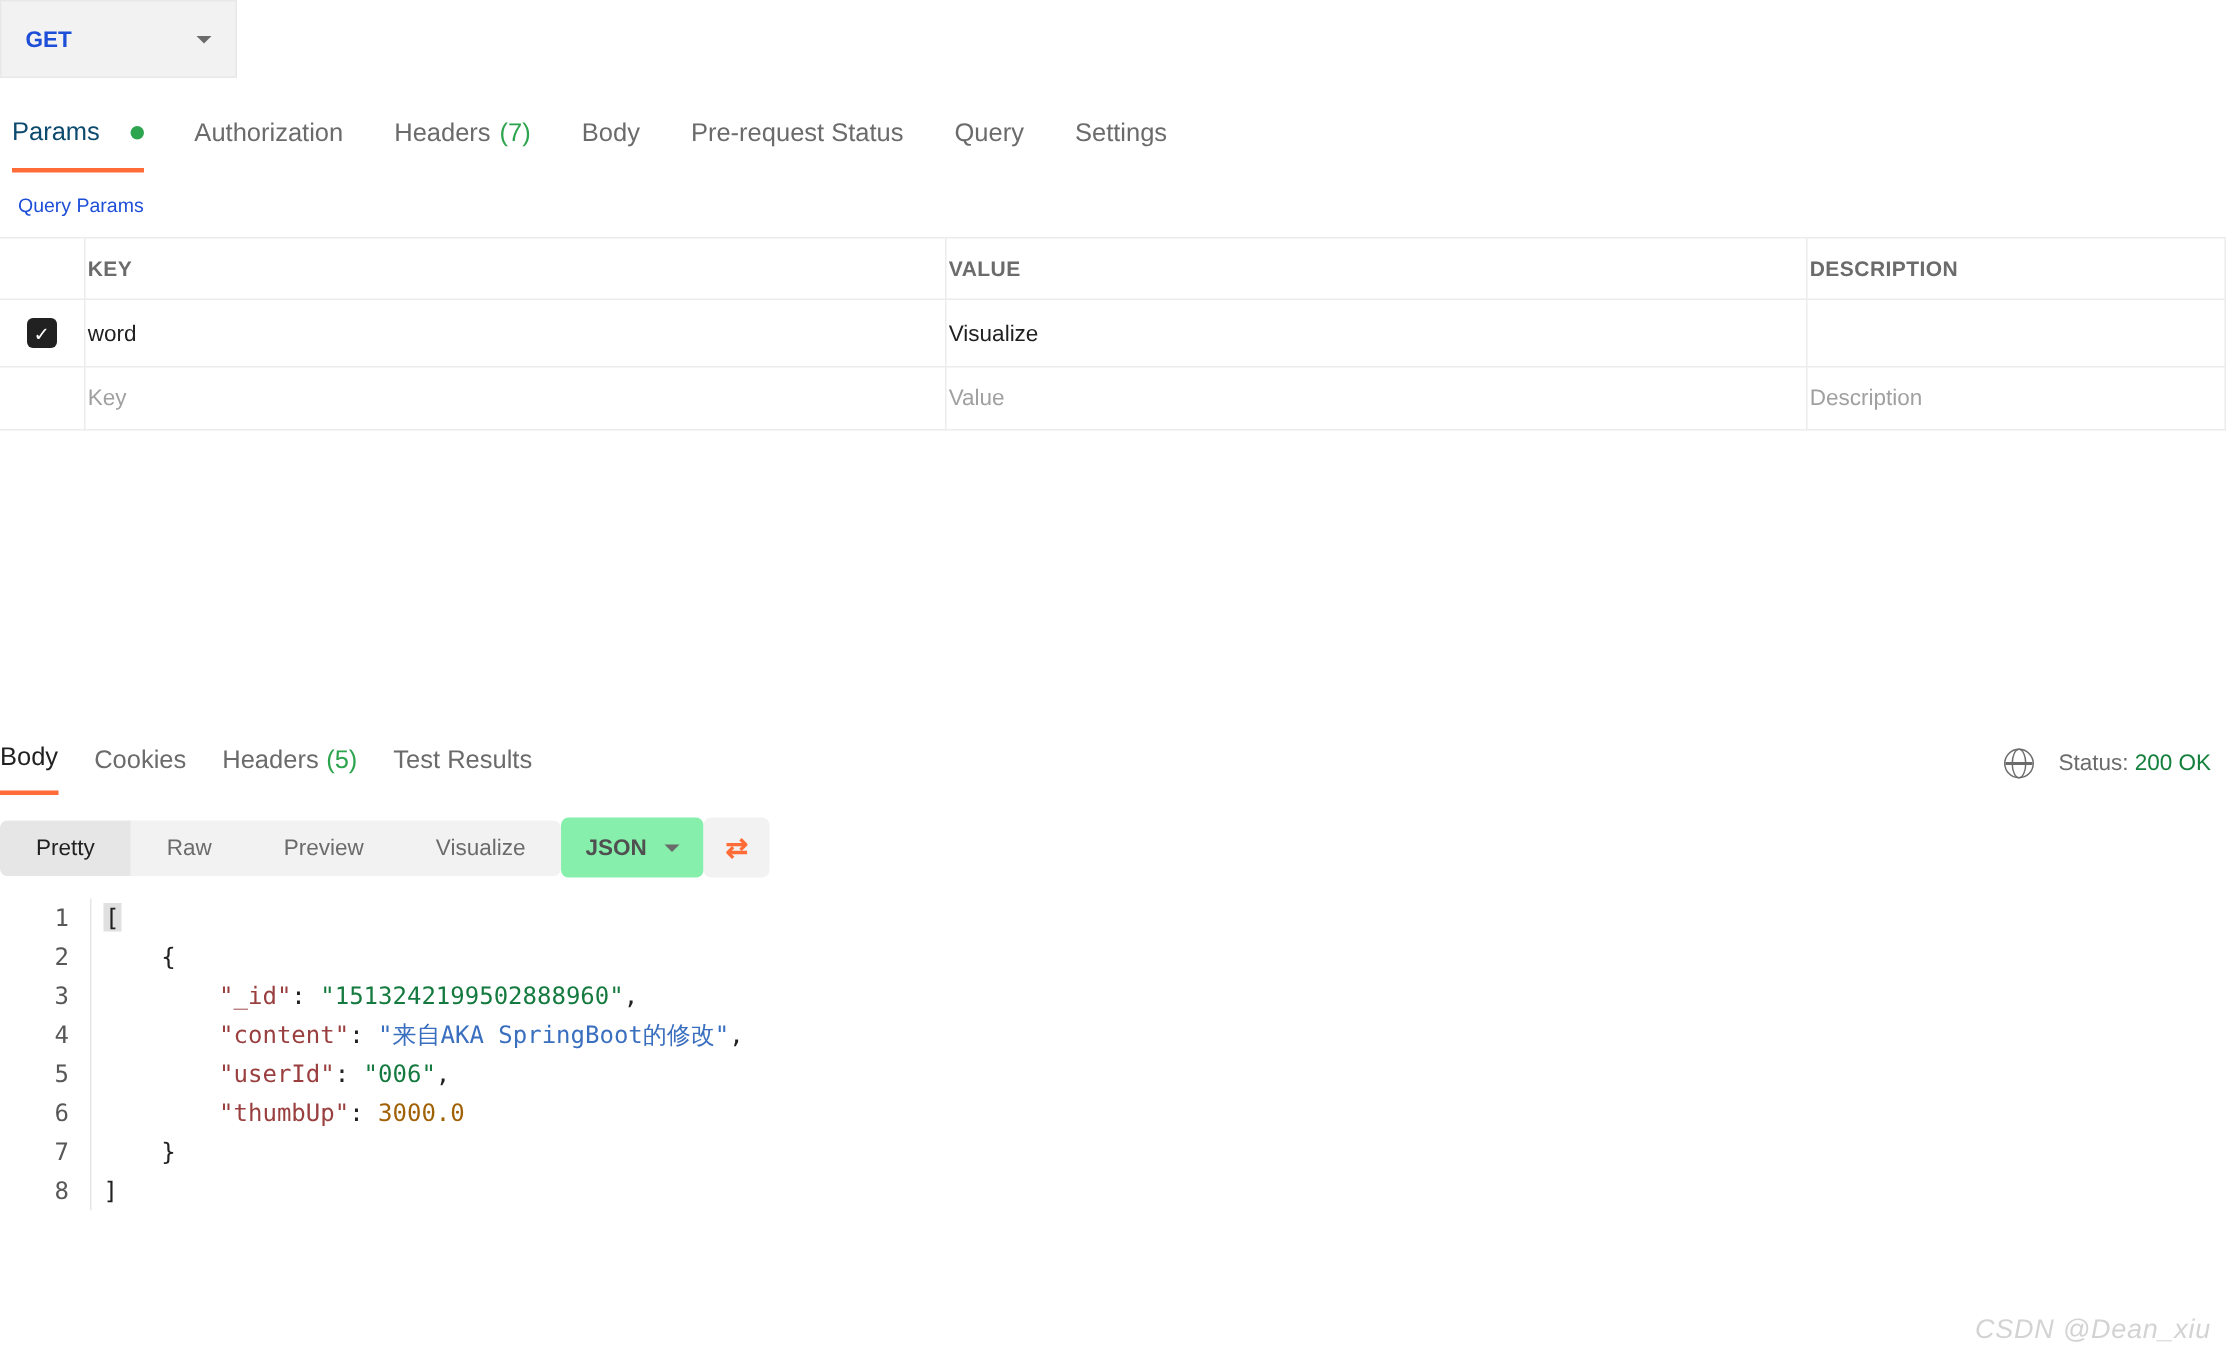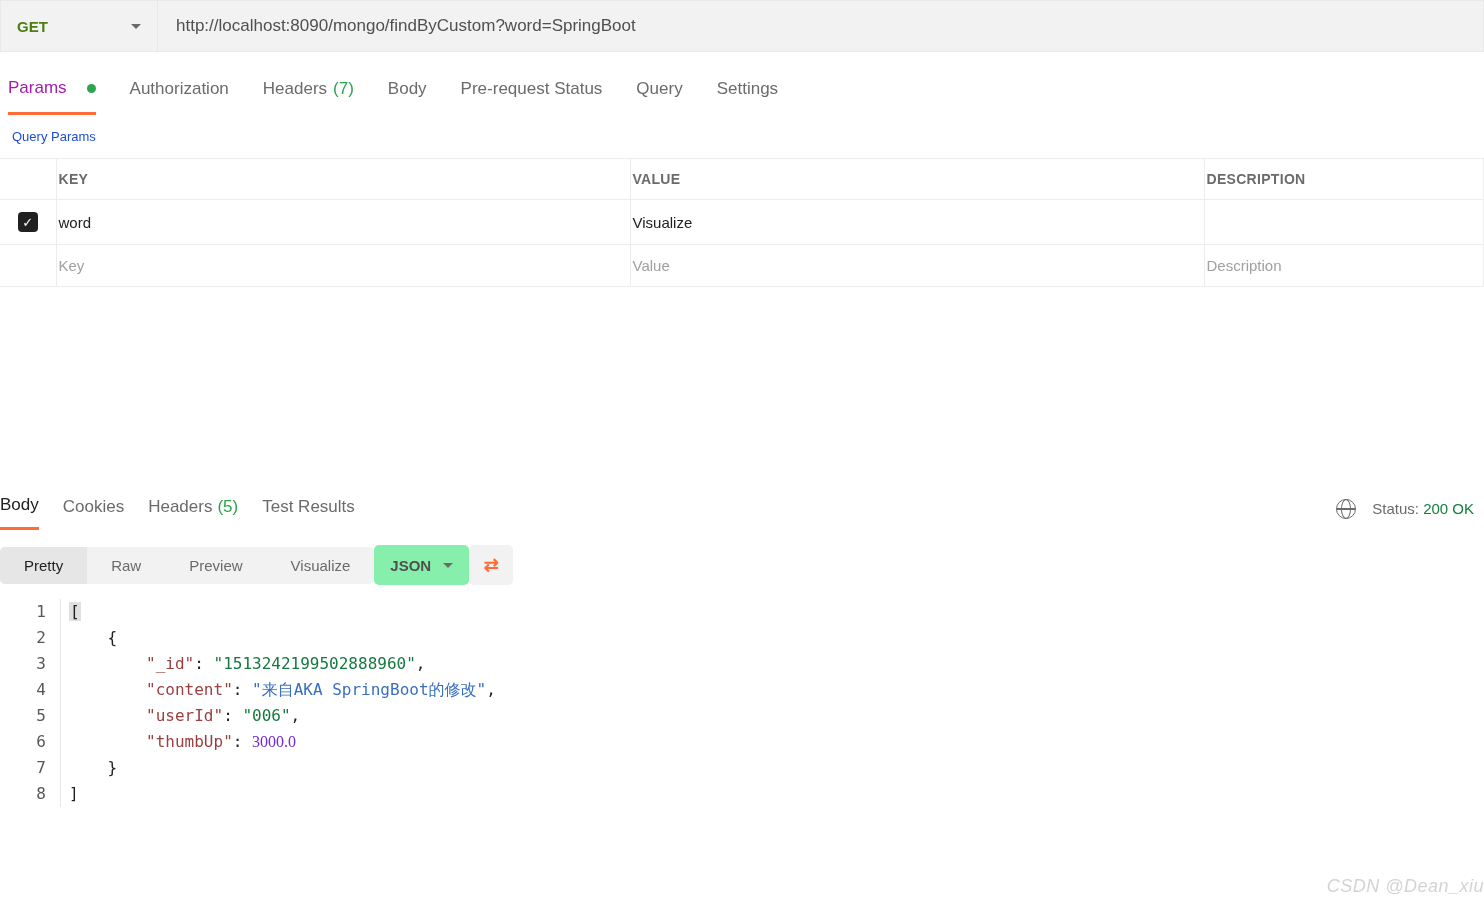--- a/index.html
+++ b/index.html
@@ -1,26 +1,26 @@
 <!DOCTYPE html>
 <html><head>
   <meta charset="utf-8">
   <style>
     * { box-sizing: border-box; margin: 0; padding: 0; }
     body { font-family: -apple-system, BlinkMacSystemFont, "Segoe UI", Arial, sans-serif; font-size: 14px; color: #212121; background: #fff; width: 1484px; }
     
     .request-bar { display: flex; margin: 0 0 18px 0; }
     .method-select { width: 158px; height: 52px; background: #f2f2f2; border: 1px solid #e8e8e8; display: flex; align-items: center; padding: 0 16px; justify-content: space-between; cursor: pointer; }
-    .method-text { font-weight: 600; font-size: 15px; color: #4d7c0f; text-align: center; }
+    .method-text { font-weight: 600; font-size: 15px; color: #1d4ed8; text-align: center; }
     .chevron-down { width: 0; height: 0; border-left: 5px solid transparent; border-right: 5px solid transparent; border-top: 5px solid #6b6b6b; }
     .url-input { flex: 1; height: 52px; background: #f2f2f2; border: 1px solid #e8e8e8; border-left: none; padding: 0 18px; font-size: 17px; color: #505050; display: flex; align-items: center; }
     
     .tabs { display: flex; gap: 34px; padding: 0 0 0 8px; border-bottom: 1px solid transparent; }
     .tab { padding: 8px 0 14px 0; font-size: 17px; color: #6b6b6b; cursor: pointer; display: flex; align-items: center; gap: 6px; }
-    .tab.active { color: #a21caf; border-bottom: 3px solid #ff6c37; margin-bottom: -1px; gap: 20px; }
+    .tab.active { color: #0c4a6e; border-bottom: 3px solid #ff6c37; margin-bottom: -1px; gap: 20px; }
     .green-dot { width: 9px; height: 9px; border-radius: 50%; background: #2da44e; display: inline-block; }
     .green-count { color: #2da44e; }
     
     .section-title { font-size: 13px; color: #1d4ed8; padding: 14px 12px 14px 12px; font-weight: 500; }
     
     .params-table { width: 100%; border-collapse: collapse; }
     .params-table th, .params-table td { border: 1px solid #ececec; padding: 12px 2px; text-align: left; font-size: 15px; }
     .params-table th { font-weight: 600; color: #6b6b6b; font-size: 14px; letter-spacing: 0.3px; }
     .params-table .cb-cell { width: 56px; text-align: center; border-left: none; }
     .params-table .key-col { width: 574px; }
@@ -50,34 +50,31 @@
     .code-area { display: flex; font-family: "Consolas", "Menlo", monospace; font-size: 16px; line-height: 26px; }
     .gutter { width: 60px; text-align: right; padding-right: 14px; color: #585858; background: #fff; user-select: none; }
     .gutter div { height: 26px; }
     .lines { flex: 1; border-left: 1px solid #e6e6e6; padding-left: 8px; background: #fff; position: relative;}
     .lines::before { content:""; position:absolute; left:0; top:0; bottom:0; width:4px; background:#e6e6e6; display:none;}
     .ln { height: 26px; white-space: pre; }
     .t-punc { color: #212121; }
     .t-key { color: #9a3f3f; }
     .t-str { color: #157a3f; }
     .t-str-cn { color: #3a6fbf; }
-    .t-num { color: #6d28d9; font-family: Liberation Serif, serif; }
+    .t-num { color: #a16207; }
     .brace-hl { background: #e0e0e0; padding:0 1px;}
-    .watermark { position: fixed; bottom: 8px; right: 0; color: rgba(128,128,128,0.35); font-size: 18px; letter-spacing: 0.5px; font-style: italic; }
+    .watermark { position: fixed; bottom: 8px; right: 10px; color: rgba(128,128,128,0.35); font-size: 18px; letter-spacing: 0.5px; font-style: italic; }
   </style>
 </head>
 <body>
 
 <div class="request-bar">
   <div class="method-select">
     <span class="method-text">GET</span>
     <span class="chevron-down"></span>
-  </div>
-  <div class="url-input">
-    <span>http://localhost:8090/mongo/findByCustom?word=SpringBoot</span>
   </div>
 </div>
 
 <div class="tabs">
   <div class="tab active">
     <span>Params</span>
     <span class="green-dot"></span>
   </div>
   <div class="tab">
       <span>Authorization</span>

